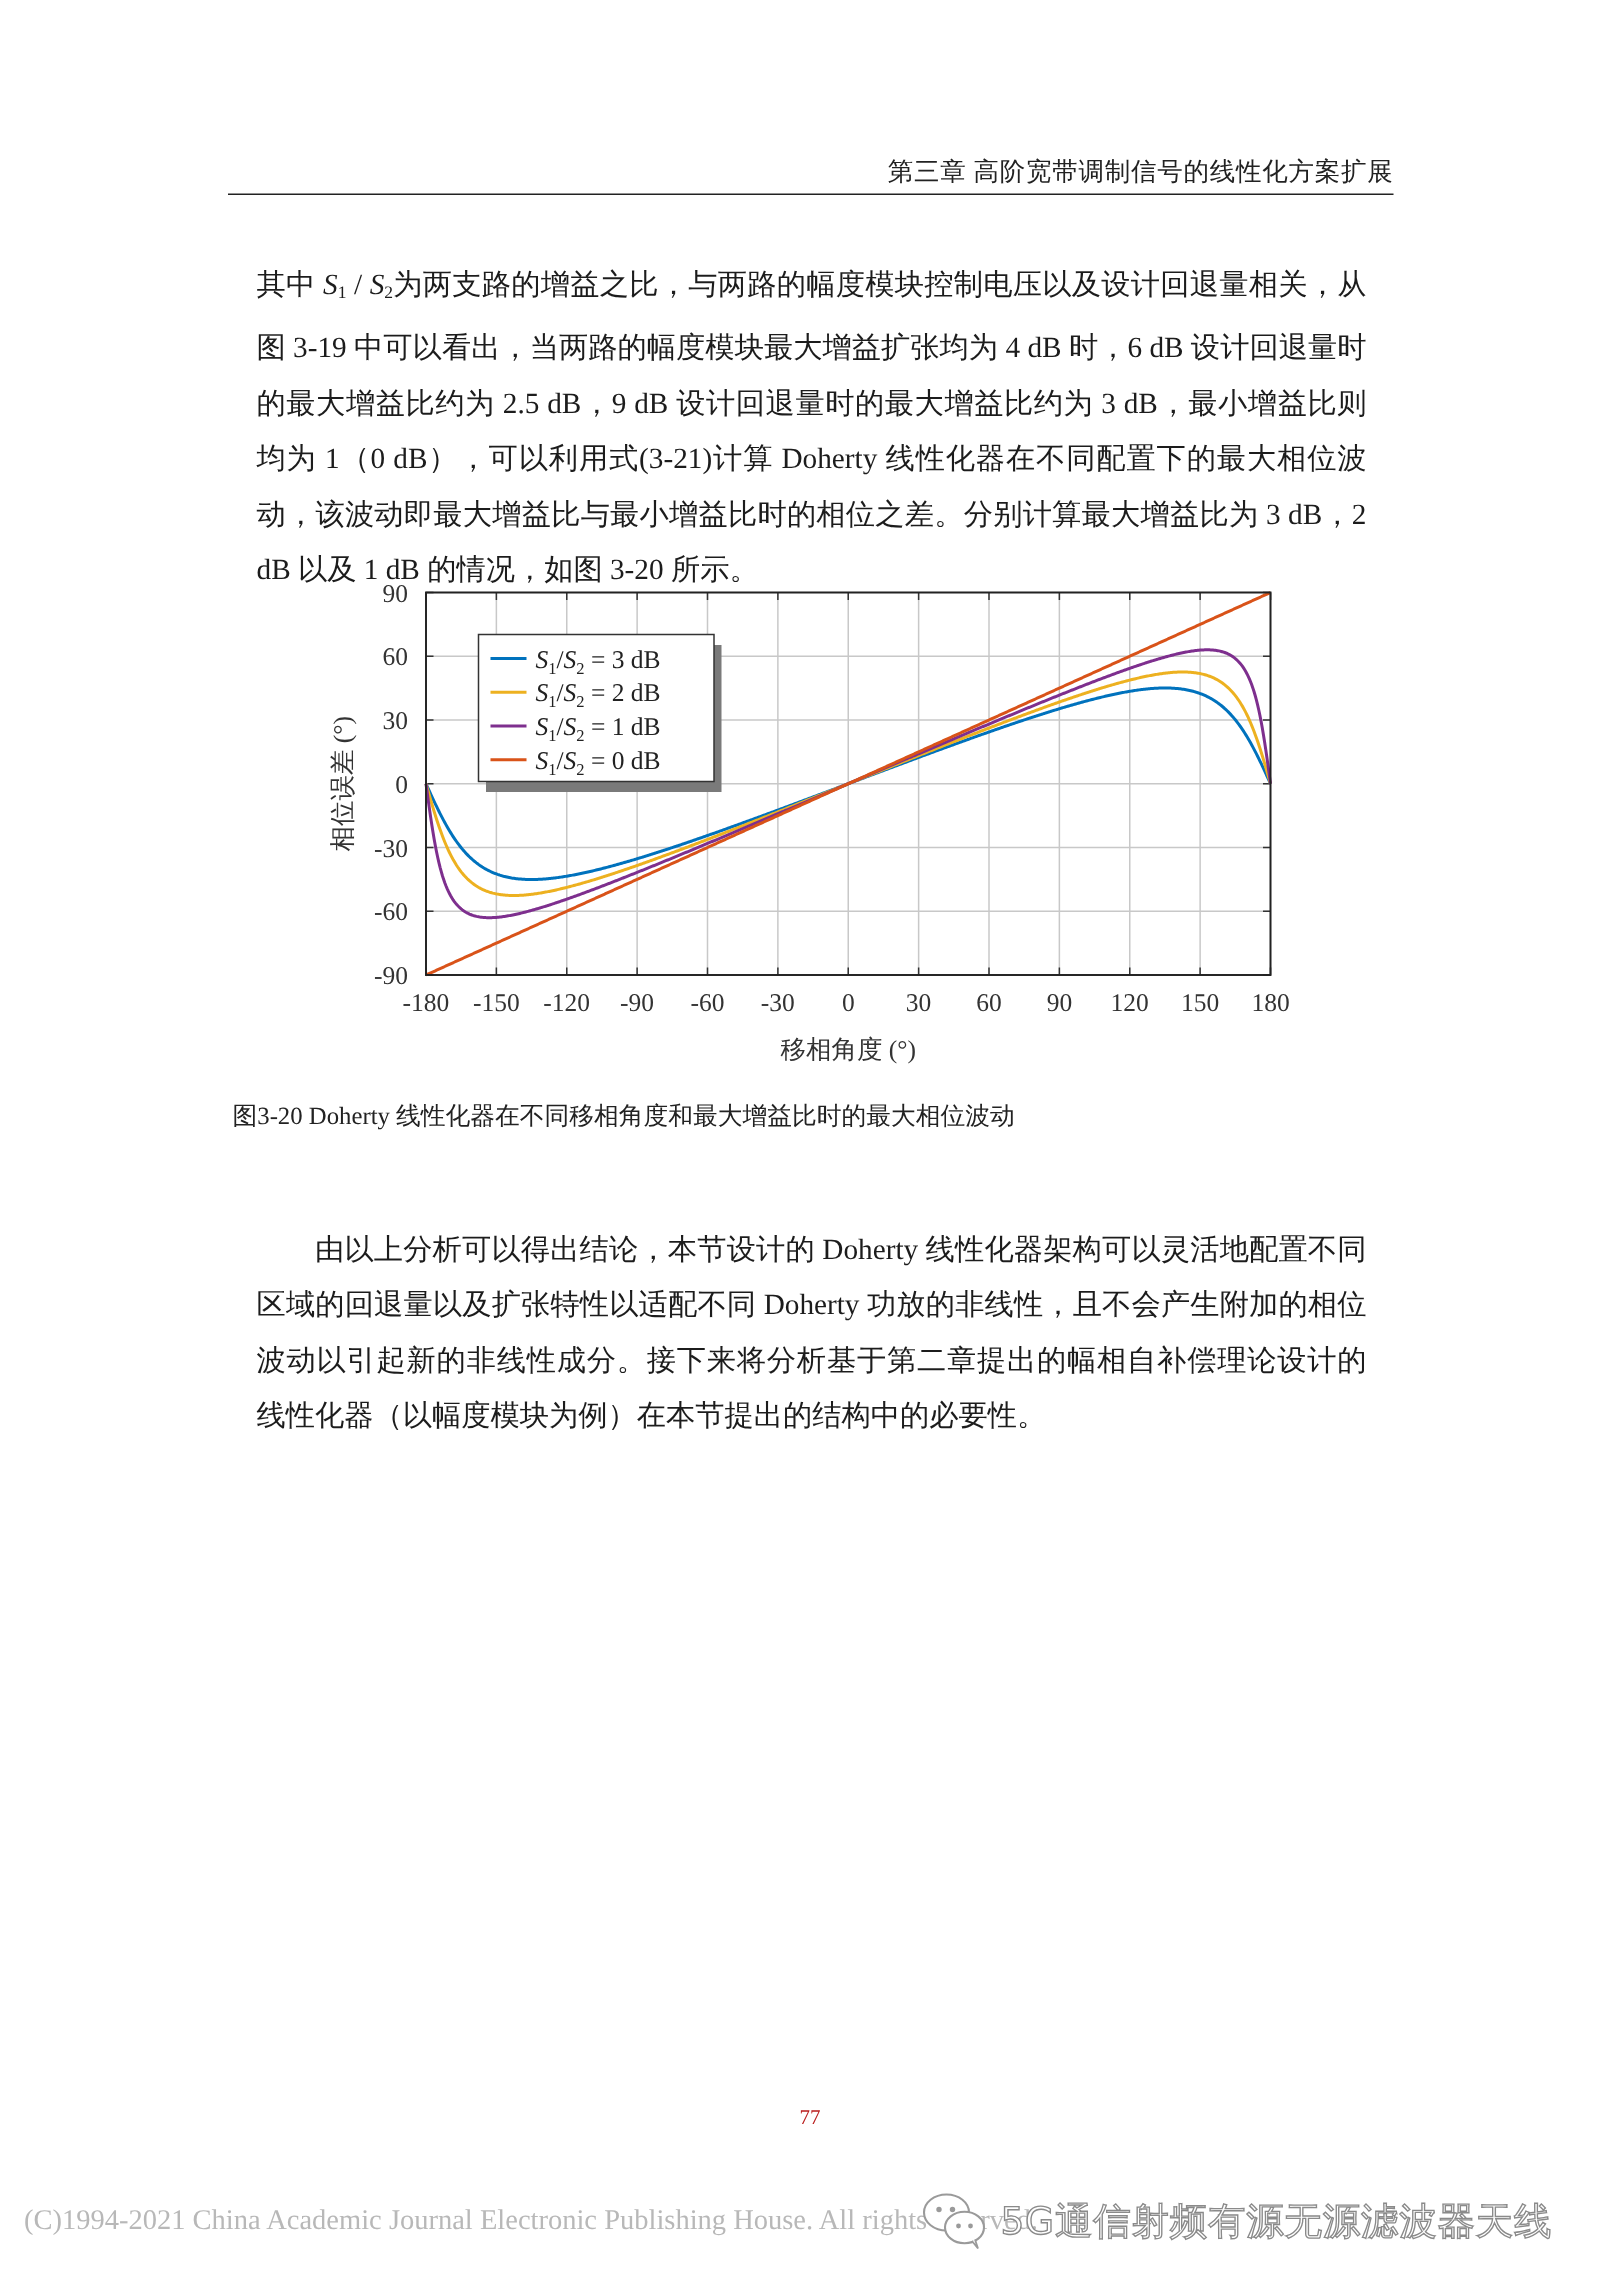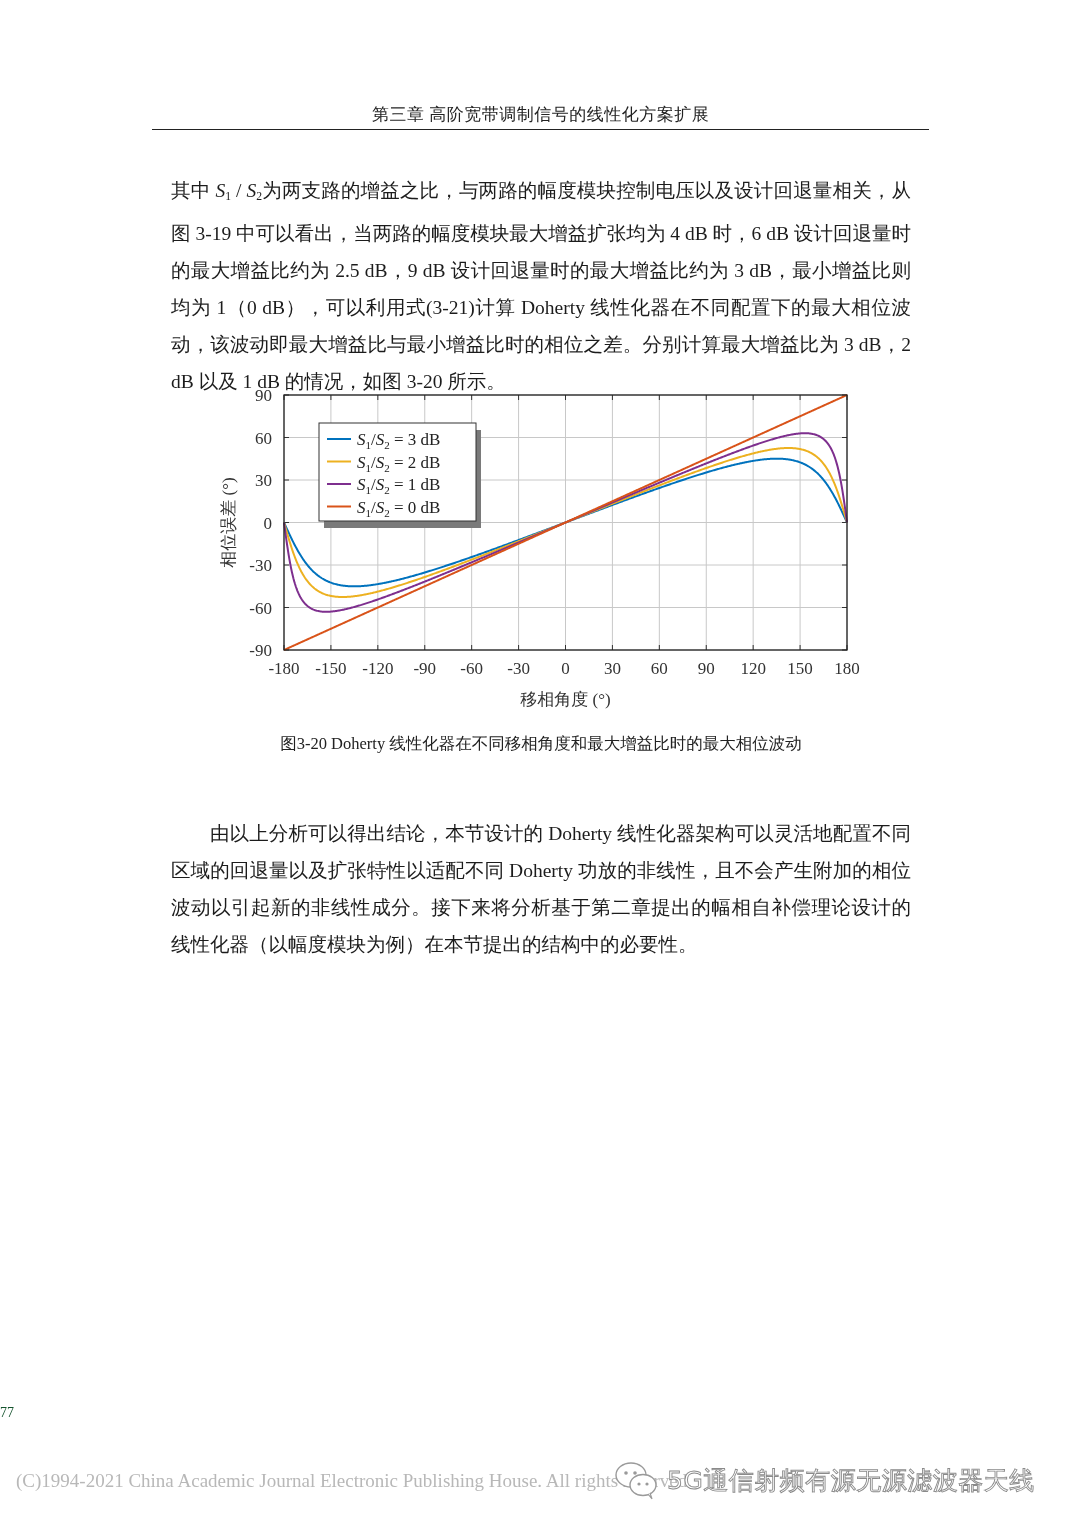--- a/index.html
+++ b/index.html
@@ -1,33 +1,33 @@
 <!DOCTYPE html>
 <html><head>
 <meta charset="utf-8">
 <style>
   html, body { margin: 0; padding: 0; background: #ffffff; }
   body { width: 1080px; height: 1527px; position: relative; overflow: hidden;
          font-family: "Liberation Serif", "DejaVu Serif", serif; color: #1a1a1a; }
-  .running-head { position: absolute; left: 152px; width: 777px; top: 103px; text-align: center;
+  .running-head { position: absolute; left: 152px; width: 777px; top: 103px; text-align: right;
                   font-size: 17px; letter-spacing: 0.5px; color: #222; }
   .head-rule { position: absolute; left: 152px; width: 777px; top: 129px; height: 0; border-top: 1.6px solid #222; }
   .body-text { position: absolute; left: 155px; width: 772px; font-size: 19.5px; line-height: 37px;
                text-align: justify; color: #1c1c1c; }
   .body-text p { margin: 16px; }
   .body-text p.indent { text-indent: 2em; }
   #para-top { top: 156px; }
   #para-block { top: 783px; }
   .para-gap { height: 8px; }
   .figure { position: absolute; left: 210px; top: 383px; width: 660px; height: 330px; }
   .figure svg { display: block; }
-  .caption { position: absolute; left: 155px; width: 772px; top: 733px; text-align: center;
+  .caption { position: absolute; left: 155px; width: 772px; top: 733px; 
              font-size: 16.5px; color: #222; }
-  .page-number { position: absolute; left: 0; width: 1080px; top: 1405px; text-align: left;
-                 font-size: 14px; color: #14532d; }
+  .page-number { position: absolute; left: 0; width: 1080px; top: 1405px; text-align: center;
+                 font-size: 14px; color: #b91c1c; }
   .copyright { position: absolute; left: 16px; top: 1470px; font-size: 19px; color: #b8b8b8;
                font-family: "Liberation Serif", serif; white-space: nowrap; }
   .watermark { position: absolute; left: 614px; top: 1460px; display: flex; align-items: center; gap: 7px; }
   .watermark-text { font-family: "DejaVu Sans", sans-serif; font-size: 25px; color: #ffffff;
                     -webkit-text-stroke: 0.9px #8a8a8a; letter-spacing: 0.5px; white-space: nowrap; }
   .i { font-style: italic; }
   sub { font-size: 0.6em; vertical-align: -0.25em; }
 </style>
 </head>
 <body>

